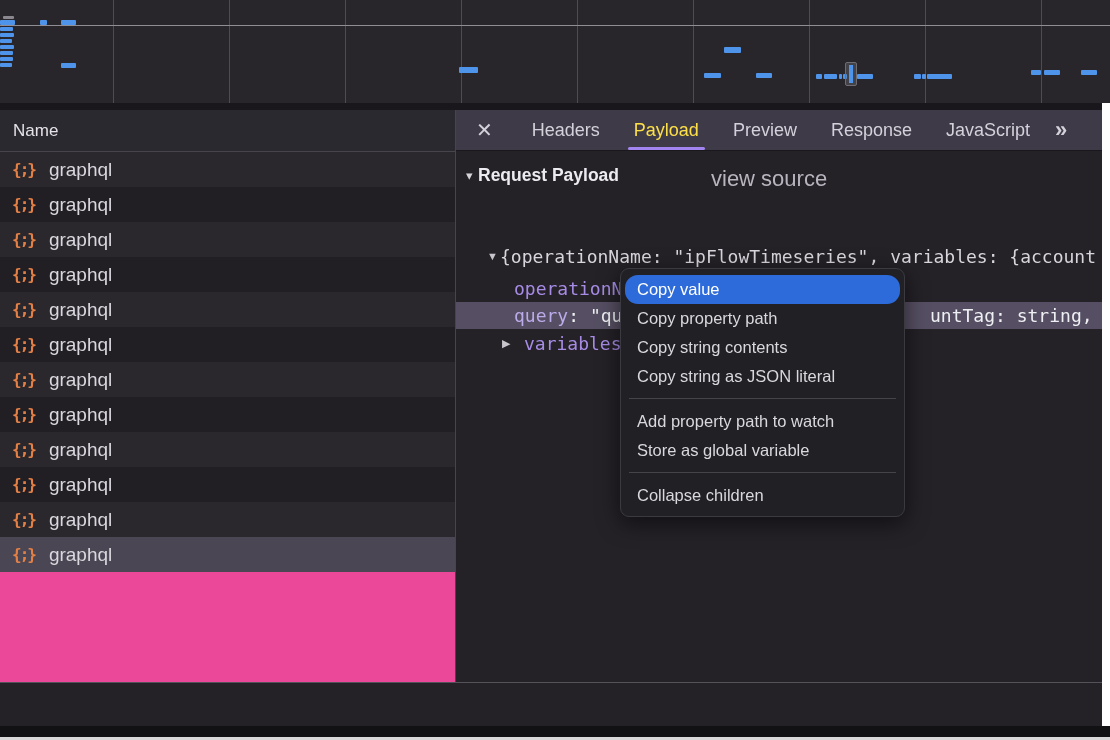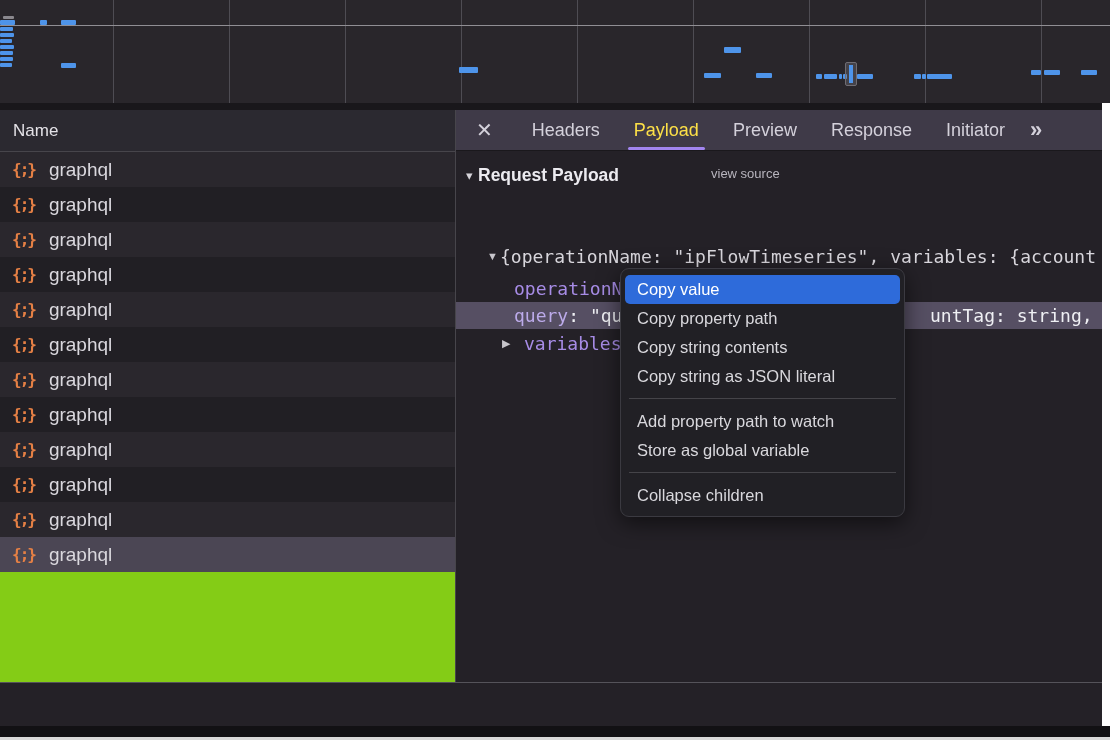--- a/index.html
+++ b/index.html
@@ -10,21 +10,21 @@
   .overview{position:absolute;left:0;top:0;width:1110px;height:103px;background:#29262b;overflow:hidden;}
   .grid-v{position:absolute;top:0;width:1px;height:103px;background:#4e4c53;}
   .overview-hline{position:absolute;left:0;top:25px;width:1110px;height:1px;background:#908e94;}
   .ov-bar{position:absolute;background:#4e94ea;border-radius:1px;}
   .ov-bar.gray{background:#8a888e;}
   .ov-marker{position:absolute;background:rgba(120,120,128,0.35);border:1px solid #6f6d74;border-radius:2px;}
   .ov-marker-bar{position:absolute;background:#4e94ea;}
   .overview-strip{position:absolute;left:0;top:103px;width:1110px;height:7px;background:#19171b;}
 
   
-  .left-panel{position:absolute;left:0;top:110px;width:455px;height:572px;background:#84cc16;overflow:hidden;}
+  .left-panel{position:absolute;left:0;top:110px;width:455px;height:572px;background:#ec4899;overflow:hidden;}
   .list-header{position:absolute;left:0;top:0;width:455px;height:41px;background:#2b2930;border-bottom:1px solid #47454b;
                display:flex;align-items:center;}
   .list-header span{margin-left:13px;font-size:17px;color:#e4e2e7;font-weight:500;}
   .req-rows{position:absolute;left:0;top:42px;width:455px;}
   .req-row{height:35px;display:flex;align-items:center;}
   .req-row.odd{background:#2a272d;}
   .req-row.even{background:#211f24;}
   .req-row.selected{background:#4b4654;}
   .req-icon{margin-left:12px;font-family:"DejaVu Sans Mono",monospace;font-size:16px;font-weight:bold;
             color:#e58045;letter-spacing:-2px;}
@@ -45,41 +45,41 @@
   .close-x{margin:0 4px 0 20px;font-size:20px;color:#d4d1db;cursor:default;}
   .tab{position:relative;height:40px;line-height:40px;padding:0 17px;font-size:18px;color:#d4d1db;}
   .tab.active{color:#fde047;}
   .tab.active::after{content:"";position:absolute;left:11px;right:11px;bottom:0;height:3px;background:#a285f0;border-radius:2px;}
   .tab-overflow{margin-left:8px;font-size:22px;font-weight:bold;color:#d4d1db;letter-spacing:-2px;}
 
   .payload-area{position:absolute;left:0;top:41px;width:646px;height:531px;}
   .section-header{position:absolute;left:0;top:14px;width:646px;height:26px;}
   .tri-down-big{position:absolute;left:10px;top:3px;font-size:13px;color:#d6d4da;}
   .section-title{position:absolute;left:22px;top:0;font-size:17.5px;font-weight:bold;color:#ecebf0;}
-  .view-source{position:absolute;left:255px;top:1px;font-size:13px;color:#b8b5be;}
+  .view-source{position:absolute;left:255px;top:1px;font-size:22px;color:#b8b5be;}
 
   .mono{font-family:"DejaVu Sans Mono",monospace;font-size:18px;color:#d8d6dc;white-space:pre;}
   .tree-row{position:absolute;left:0;width:646px;height:27px;line-height:27px;}
   .tri{position:absolute;font-size:11px;color:#c7c5cb;top:0;}
   .k{color:#a78ce6;}
   .s{color:#62aed9;}
   .row-root{top:92px;}
   .row-op{top:124px;}
   .row-query{top:151px;background:#564f63;}
   .row-query .k{color:#bcabea;}
   .row-query .mono-frag{color:#eff0f4;}
   .row-vars{top:179px;}
   .frag-right{position:absolute;left:474px;top:0;}
 
   
   .context-menu{position:absolute;left:620px;top:268px;width:283px;background:#212025;border:1px solid #3b3a41;
                 border-radius:9px;box-shadow:0 6px 22px rgba(0,0,0,0.55);padding:6px 0;z-index:10;}
   .menu-item{height:29px;line-height:29px;margin:0 4px;padding:0 12px;font-size:16.5px;color:#d9d8dd;
              border-radius:5px;white-space:nowrap;}
-  .menu-item.highlighted{background:#2e6bda;color:#ffffff;}
+  .menu-item.highlighted{background:#2e6bda;color:#ffffff;border-radius:13px;}
   .menu-sep{height:1px;background:#454449;margin:7px 8px 8px 8px;}
 </style>
 </head>
 <body>
 
 <div class="screen">
 
   <div class="overview">
       <div class="grid-v" style="left: 113px;"></div>
       <div class="grid-v" style="left: 229px;"></div>
@@ -183,21 +183,21 @@
   <div class="v-divider"></div>
 
   <div class="right-panel">
     <div class="tab-bar">
       <span class="close-x">✕</span>
       <div style="display:flex;align-items:center;margin-left:18px;">
           <div class="tab">Headers</div>
           <div class="tab active">Payload</div>
           <div class="tab">Preview</div>
           <div class="tab">Response</div>
-          <div class="tab">Initiator</div>
+          <div class="tab">JavaScript</div>
         </div>
       <span class="tab-overflow">»</span>
     </div>
 
     <div class="payload-area">
       <div class="section-header">
         <span class="tri-down-big">▾</span>
         <span class="section-title">Request Payload</span>
         <span class="view-source">view source</span>
       </div>

